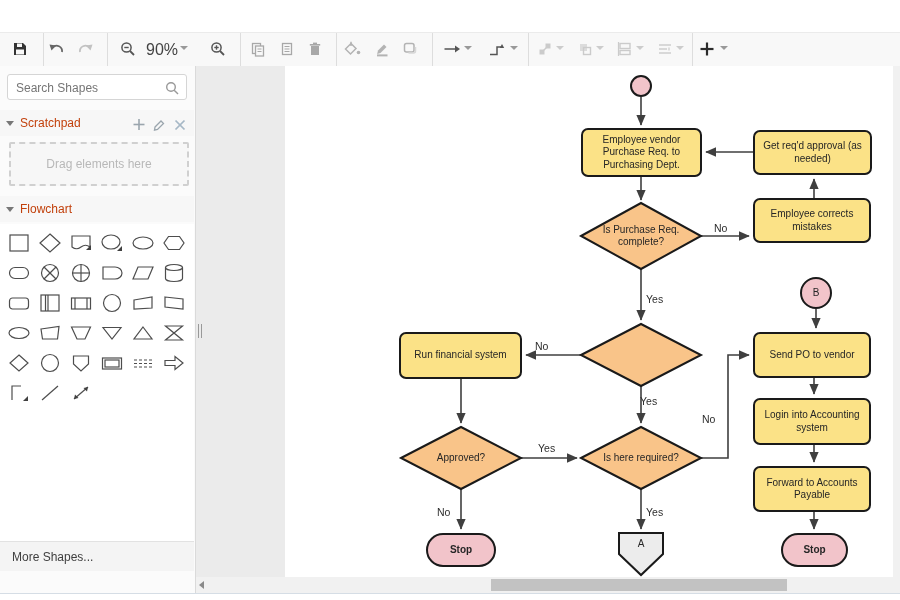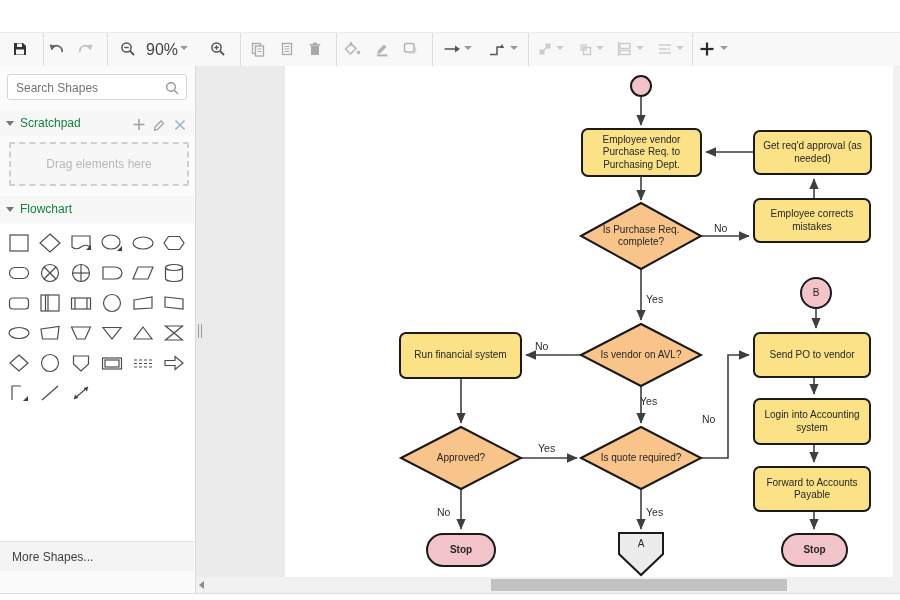--- a/index.html
+++ b/index.html
@@ -15,21 +15,21 @@
   .zoomtxt{position:absolute;top:0;height:33px;line-height:33px;font-size:16px;color:#444;cursor:pointer;}
   .caret{position:absolute;top:13px;width:0;height:0;border-left:4px solid transparent;border-right:4px solid transparent;border-top:4px solid #999;cursor:pointer;}
   .caret.dis{border-top-color:#ccc;}
 
   
   #sidebar{left:0;top:66px;width:195px;height:527px;background:#fbfbfb;border-right:1px solid #dadada;}
   #searchbar{position:absolute;left:7px;top:8px;width:180px;height:26px;background:#fff;border:1px solid #d5d5d5;border-radius:3px;box-sizing:border-box;}
   #searchbar input{border:0;outline:0;background:transparent;width:150px;height:22px;margin:1px 0 0 6px;font-size:12px;font-family:"Liberation Sans",sans-serif;color:#333;}
   .sect{position:absolute;left:0;width:194px;height:26px;background:#f7f7f7;display:flex;align-items:center;padding-left:6px;box-sizing:border-box;cursor:pointer;}
   .sect .tri{width:0;height:0;border-left:4px solid transparent;border-right:4px solid transparent;border-top:5px solid #777;margin-right:6px;}
-  .sect .stitle{font-size:12px;color:#15803d;text-align:center;}
+  .sect .stitle{font-size:12px;color:#c2410c;text-align:center;}
   #dropzone{position:absolute;left:9px;top:76px;width:176px;height:40px;border:2px dashed #d0d0d0;border-radius:2px;
             display:flex;align-items:center;justify-content:center;color:#b8b8b8;font-size:12px;background:#f7f7f7;}
   #shapes{position:absolute;left:3px;top:162px;width:188px;background:#fff;display:flex;flex-wrap:wrap;}
   #shapes-bg{position:absolute;left:0;top:158px;width:194px;height:336px;background:#fff;}
   .cell{width:31px;height:30px;display:flex;align-items:center;justify-content:center;cursor:pointer;}
   .cell svg{stroke:#4d4d4d;fill:none;stroke-width:1.2;}
   #more-shapes{position:absolute;left:0;top:475px;width:194px;height:30px;background:#f4f4f4;border-top:1px solid #e2e2e2;
                display:flex;align-items:center;padding-left:12px;box-sizing:border-box;color:#404040;cursor:pointer;}
 
   
@@ -505,23 +505,22 @@
       <span>Forward to Accounts Payable</span>
     </div>
     <div class="node stadium" style="left:230px;top:467px;width:70px;height:34px">
       <span>Stop</span>
     </div>
     <div class="node stadium" style="left:585px;top:467px;width:67px;height:34px">
       <span>Stop</span>
     </div>
 
     <div class="dlabel" style="left:395px;top:152px;width:100px;height:36px">Is Purchase Req. complete?</div>
-    <div class="dlabel" style="left:385px;top:279px;width:120px;height:20px">Is vendor on AVL?</div>
     <div class="dlabel" style="left:215px;top:382px;width:100px;height:20px">Approved?</div>
-    <div class="dlabel" style="left:385px;top:382px;width:120px;height:20px">Is quote required?</div>
+    <div class="dlabel" style="left:385px;top:382px;width:120px;height:20px">Is here required?</div>
     <div class="dlabel" style="left:430px;top:470px;width:30px;height:16px">A</div>
 
     <div class="elabel" style="left:518px;top:156px">No</div>
     <div class="elabel" style="left:450px;top:227px">Yes</div>
     <div class="elabel" style="left:339px;top:274px">No</div>
     <div class="elabel" style="left:444px;top:329px">Yes</div>
     <div class="elabel" style="left:342px;top:376px">Yes</div>
     <div class="elabel" style="left:241px;top:440px">No</div>
     <div class="elabel" style="left:450px;top:440px">Yes</div>
     <div class="elabel" style="left:506px;top:347px">No</div>

